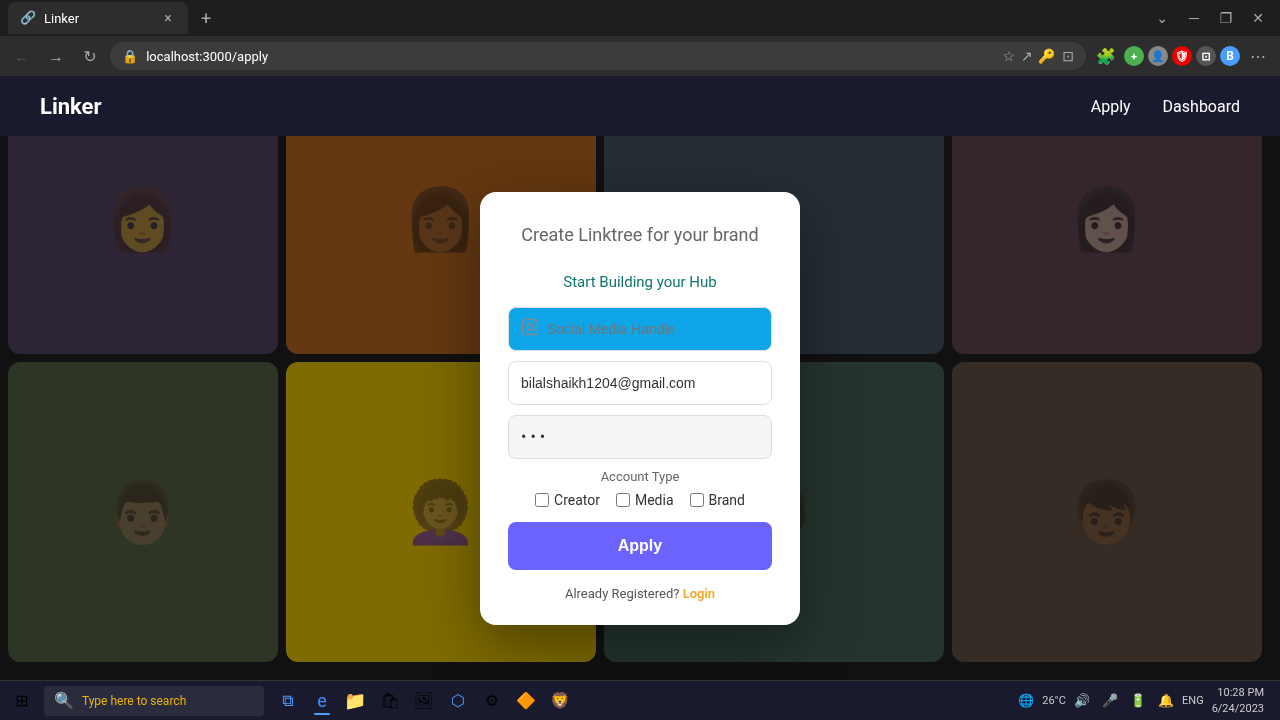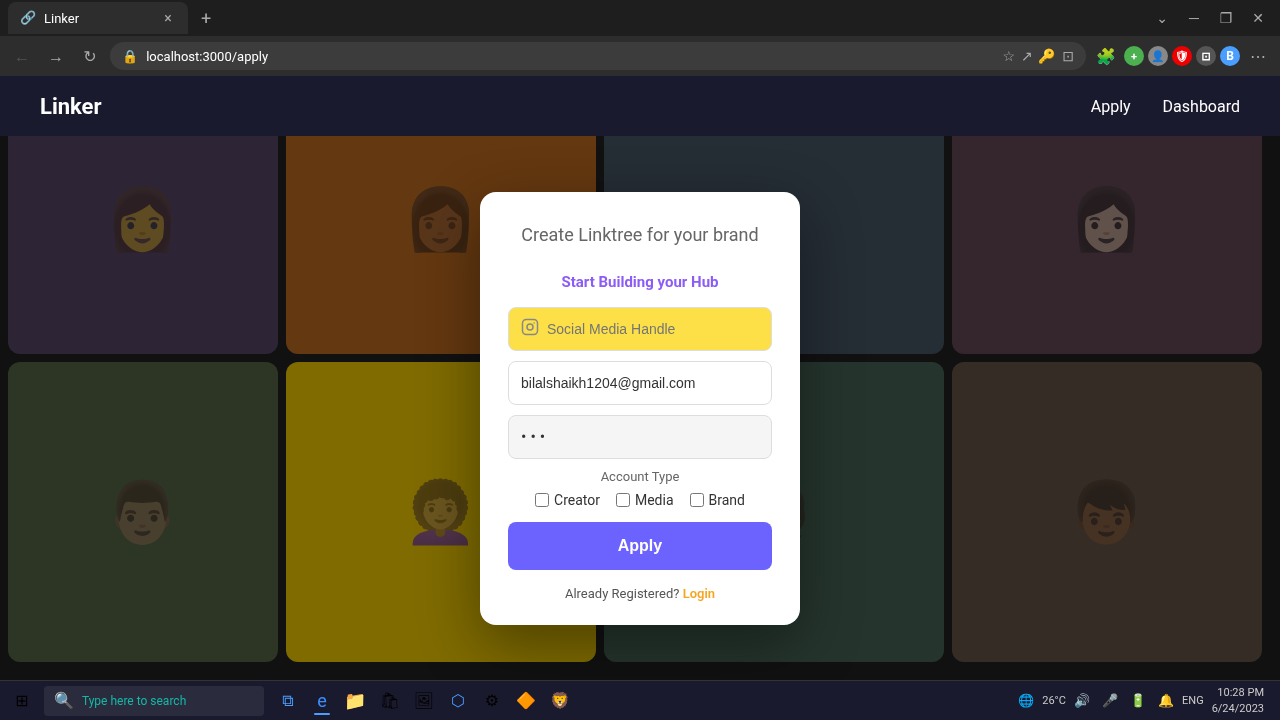--- a/index.html
+++ b/index.html
@@ -292,22 +292,22 @@
     .modal-subtitle {
       text-align: center;
       font-size: 18px;
       color: #666;
       margin-bottom: 8px;
     }
 
     .modal-section-title {
       text-align: center;
       font-size: 15px;
-      font-weight: 700;
-      color: #8b5cf6;
+      font-weight: 400;
+      color: #0f766e;
       margin-bottom: 16px;
       margin-top: 28px;
     }
 
     .form-group {
       margin-bottom: 10px;
     }
 
     .input-field {
       width: 100%;
@@ -325,21 +325,21 @@
     }
 
     .input-with-icon {
       display: flex;
       align-items: center;
       border: 1.5px solid #ddd;
       border-radius: 8px;
       padding: 0 12px;
       height: 44px;
       gap: 8px;
-      background: #fde047;
+      background: #0ea5e9;
     }
 
     .input-with-icon input {
       border: none;
       outline: none;
       font-size: 14px;
       color: #333;
       width: 100%;
       background: transparent;
     }
@@ -441,21 +441,21 @@
       background: rgba(255,255,255,0.08);
       border-radius: 4px;
       padding: 4px 10px;
       height: 30px;
       min-width: 220px;
       cursor: text;
       margin: 0 4px;
     }
 
     .taskbar-search-text {
-      color: #14b8a6;
+      color: #eab308;
       font-size: 12px;
     }
 
     .taskbar-icons {
       display: flex;
       align-items: center;
       gap: 2px;
       margin: 0 4px;
     }
 

